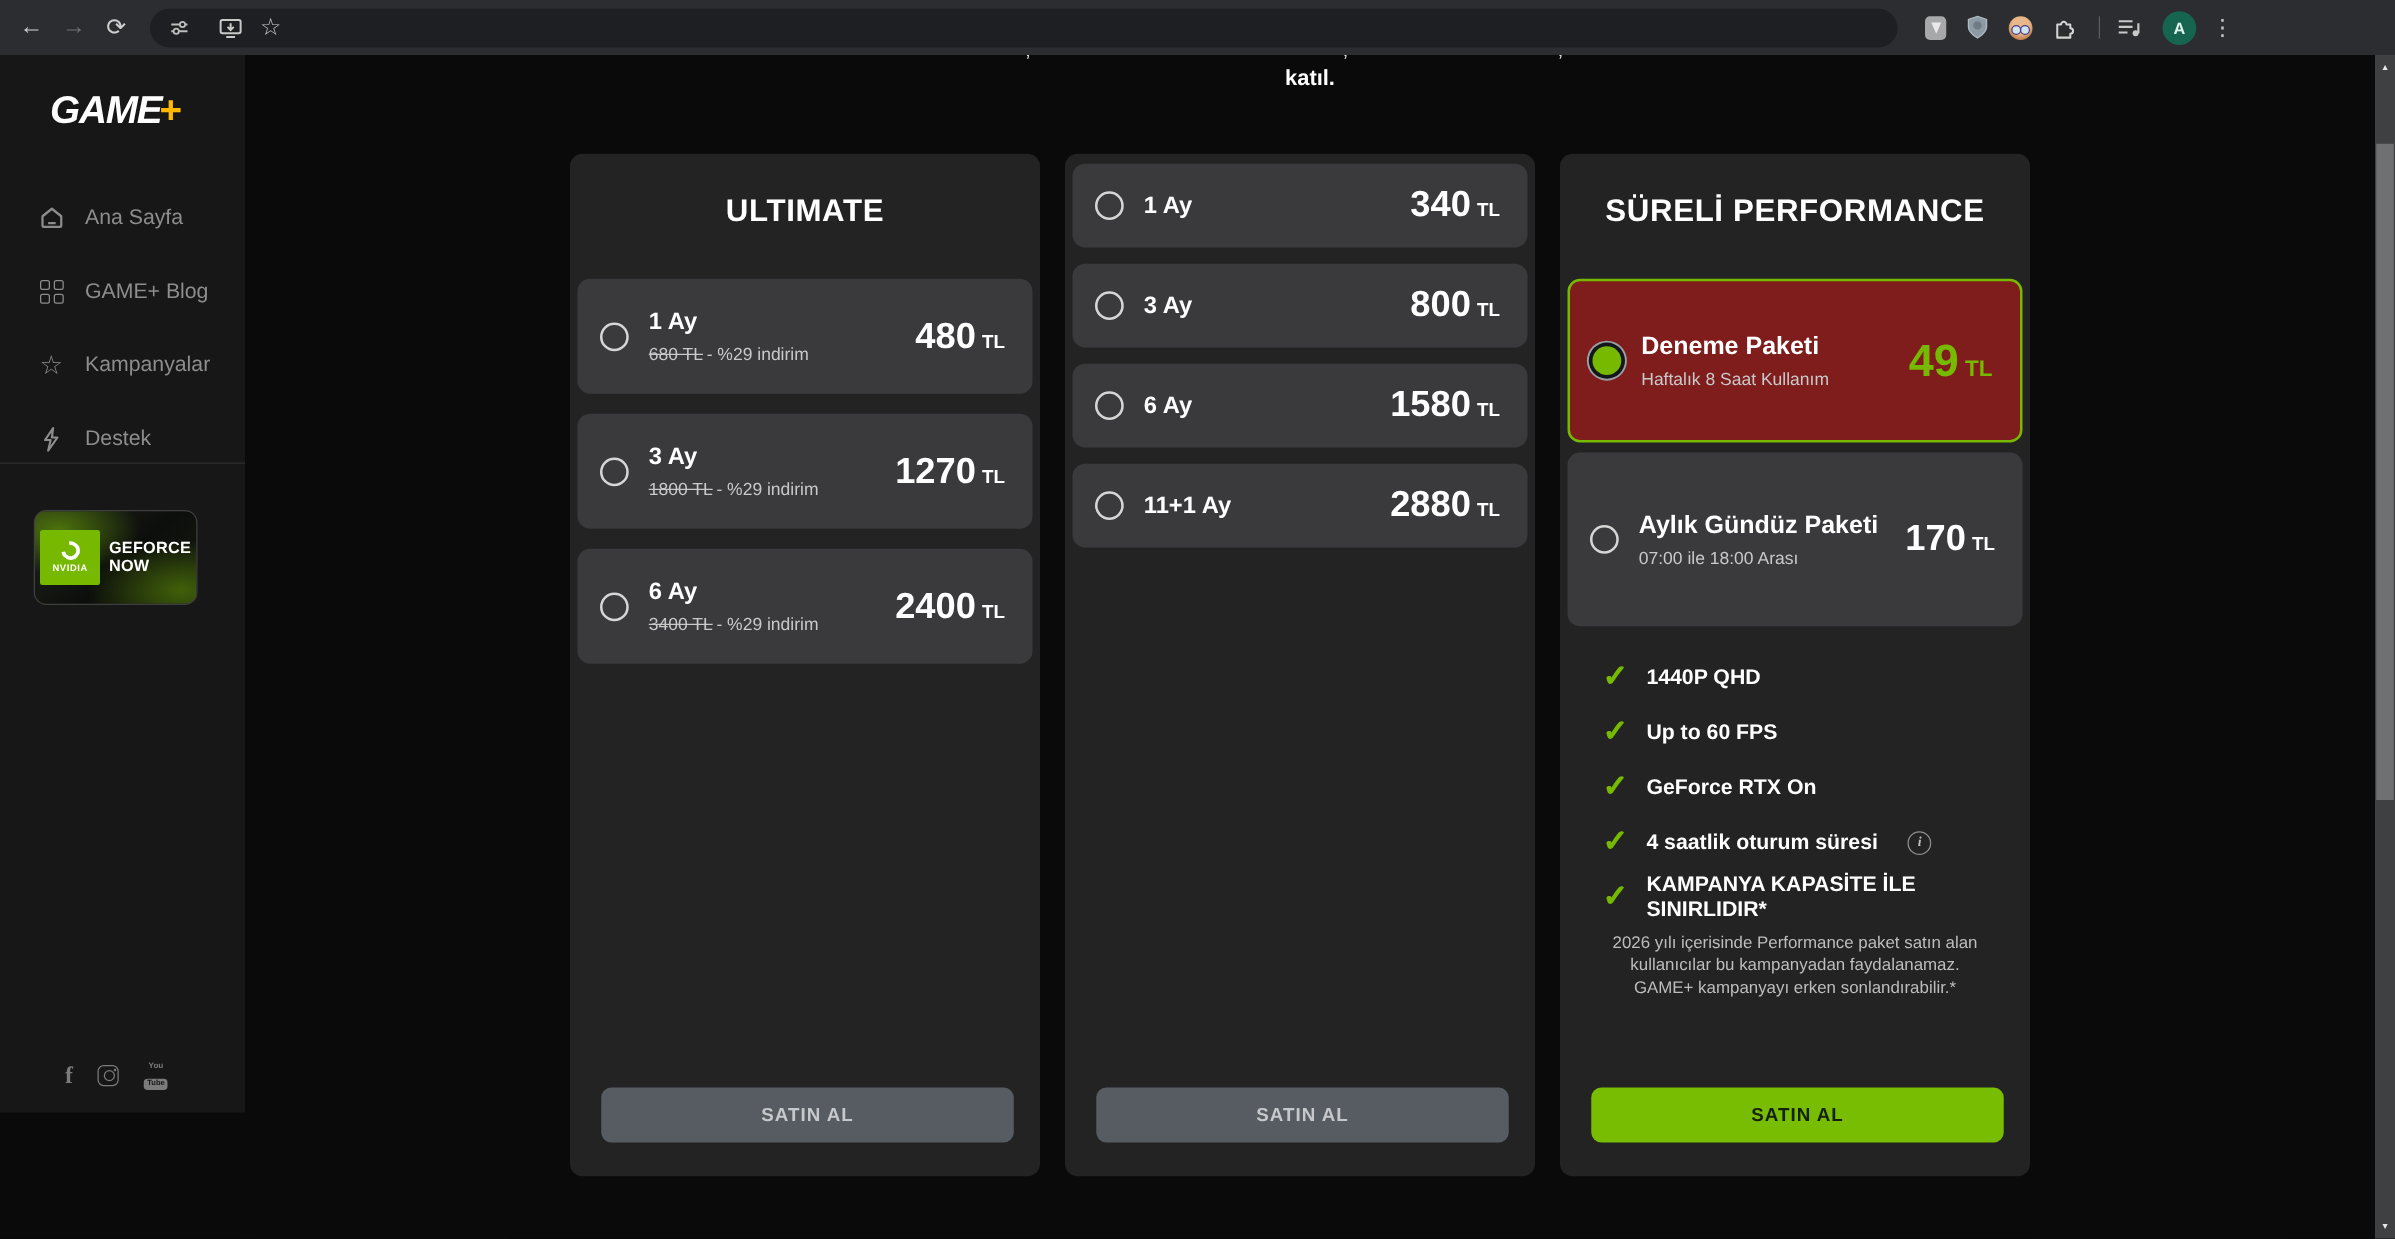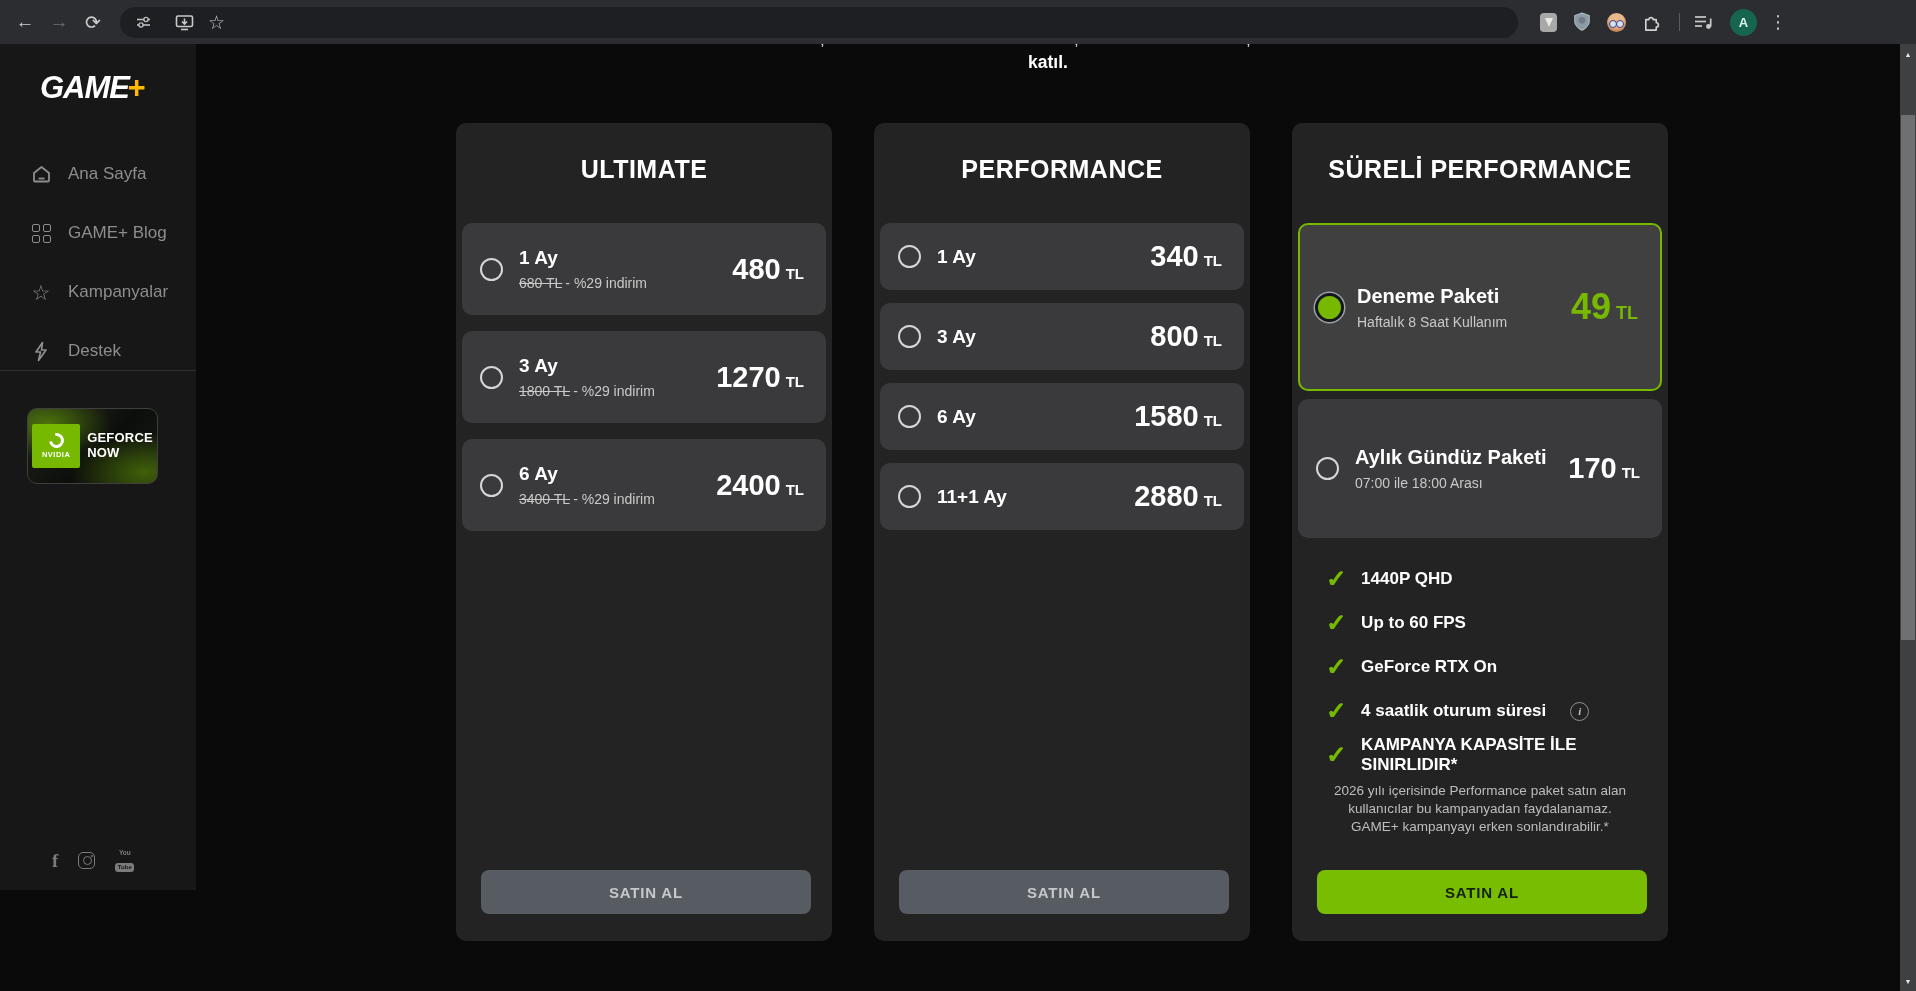--- a/index.html
+++ b/index.html
@@ -71,33 +71,33 @@
   .yt-top{ font-size:6.5px; font-weight:700; color:#7b7b7b; display:block; }
   .yt-bot{ display:inline-block; margin-top:1px; font-size:6px; font-weight:700; color:#171717;
     background:#7b7b7b; border-radius:3px; padding:1.5px 2.5px; }
 
   
   .main{ position:absolute; top:44px; left:196px; width:1720px; height:947px; background:#0a0a0a; }
   .frag{ position:absolute; top:-14px; color:#ddd; font-size:17px; }
   .intro-tail{ position:absolute; top:8px; left:0; width:1704px; text-align:center;
     color:#fff; font-size:17.5px; font-weight:600; }
 
-  .cards{ position:absolute; top:79px; left:260px; display:flex; gap:42px; }
+  .cards{ position:absolute; top:79px; left:260px; display:flex; gap:20px; }
   .card{ width:376px; height:818px; background:#232324; border-radius:10px; position:relative; }
   .card-head{ height:92px; display:flex; align-items:center; justify-content:center; }
   .card-title{ font-size:25px; font-weight:700; letter-spacing:.5px; }
   .opts{ padding:8px 6px 0 6px; display:flex; flex-direction:column; }
   .card-ultimate .opts{ gap:16px; }
   .card-performance .opts{ gap:13px; }
   .card-sureli .opts{ gap:8px; }
   .row{ background:#3a3a3c; border-radius:10px; display:flex; align-items:center;
     padding:0 22px 0 18px; cursor:pointer; }
   .row.tall{ height:92px; }
   .row.slim{ height:67px; }
-  .row.deneme{ height:168px; background:#404040; border:2px solid var(--accent, #76b900); }
+  .row.deneme{ height:131px; background:#7f1d1d; border:2px solid var(--accent, #76b900); }
   .row.gunduz{ height:139px; }
   .radio{ width:23px; height:23px; border:2px solid #d6d6d6; border-radius:50%; flex:none; margin-right:16px; }
   .radio.selected{ border:none; background:var(--accent, #76b900);
     box-shadow:0 0 0 3px #13161a, 0 0 0 4.5px #9aa0a4; }
   .opt-text{ flex:1; min-width:0; }
   .opt-label{ font-size:19px; font-weight:700; }
   .opt-label.big{ font-size:20px; }
   .opt-sub{ font-size:14px; color:#c9c9c9; margin-top:6px; }
   .opt-sub s{ text-decoration:line-through; }
   .opt-sub .disc{ margin-left:3px; }
@@ -296,23 +296,20 @@
           <div class="price">
               <span class="num">2400</span>
               <span class="cur">TL</span>
             </div>
         </div>
       </div>
       <div class="buy-btn gray">SATIN AL</div>
     </div>
 
     <div class="card card-performance">
-      <div class="card-head">
-        <span class="card-title">PERFORMANCE</span>
-      </div>
       <div class="opts">
         <div class="row slim">
           <span class="radio"></span>
           <div class="opt-text">
               <div class="opt-label">1 Ay</div>
             </div>
           <div class="price">
               <span class="num">340</span>
               <span class="cur">TL</span>
             </div>

